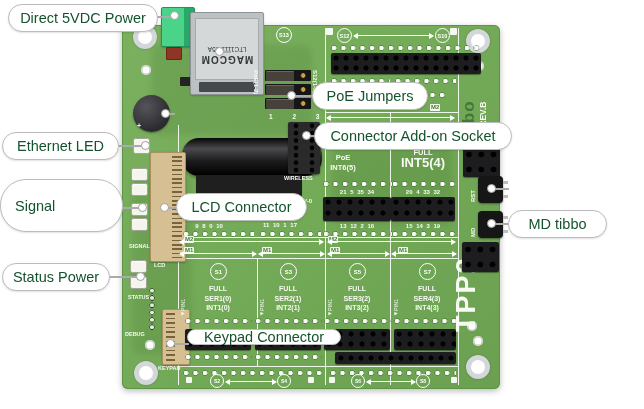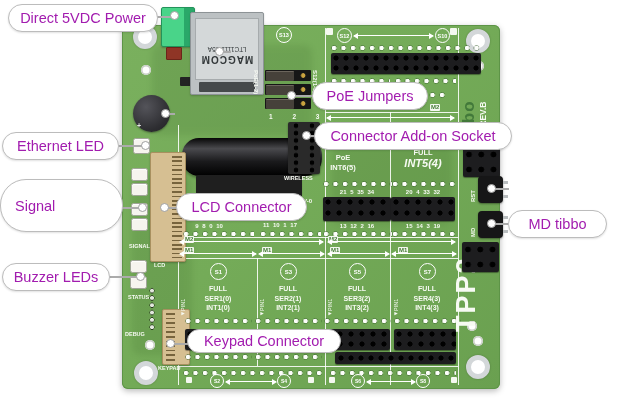--- a/index.html
+++ b/index.html
@@ -38,21 +38,21 @@
   
   .mh{position:absolute;width:24px;height:24px;border-radius:50%;background:#fff;
       border:5px solid #d3d7d9;box-sizing:border-box;box-shadow:0 0 2px rgba(0,0,0,.25);}
   .via{position:absolute;width:10px;height:10px;border-radius:50%;background:#fff;
        box-shadow:inset 0 0 0 1.5px #c8cdc6;}
   
   .led{position:absolute;width:15px;height:11px;background:#f6f4ee;border:1px solid #a0a597;
        border-radius:2.5px;box-shadow:inset 0 1px 1px #fff;}
   
   .pill{position:absolute;background:#fff;border:1.5px solid #bcbcbc;border-radius:16px;
-        display:flex;align-items:center;justify-content:center;color:#a21caf;font-size:14.5px;
+        display:flex;align-items:center;justify-content:center;color:#14532d;font-size:14.5px;
         white-space:nowrap;box-shadow:0 1px 2px rgba(0,0,0,.12);z-index:30;box-sizing:border-box;}
   .lead{position:absolute;height:1.5px;background:#ababab;z-index:20;}
   .ldot{position:absolute;width:9px;height:9px;border-radius:50%;background:#fff;
         border:1.5px solid #9f9f9f;box-sizing:border-box;z-index:21;}
 </style>
 </head>
 <body>
 
 <div id="stage">
 
@@ -171,21 +171,21 @@
       <div class="silk" style="position:static;font-size:7.5px;line-height:10px;">INT6(5)</div>
     </div>
     <div class="rw" style="left:200px;top:155px;width:70px;"></div>
     <div class="silk" style="left:200px;top:164px;width:70px;text-align:center;font-size:6px;word-spacing:2px;">21 5 35 34</div>
     <div class="hdr" style="left:201px;top:172px;width:68px;height:24px;background-size:11px 11px;"></div>
     <div class="silk" style="left:200px;top:198px;width:70px;text-align:center;font-size:6px;word-spacing:2px;">13 12 2 16</div>
     <div class="rw" style="left:200px;top:205px;width:70px;"></div>
 
     <div style="position:absolute;left:266px;top:123px;width:70px;text-align:center;">
       <div class="silk" style="position:static;font-size:7.5px;line-height:10px;">FULL</div>
-      <div class="silk" style="position:static;font-size:11px;line-height:10px;font-style:italic;">INT5(4)</div>
+      <div class="silk" style="position:static;font-size:13px;line-height:10px;">INT5(4)</div>
     </div>
     <div class="rw" style="left:269px;top:155px;width:64px;"></div>
     <div class="silk" style="left:268px;top:164px;width:66px;text-align:center;font-size:6px;word-spacing:2px;">20 4 33 32</div>
     <div class="hdr" style="left:269px;top:172px;width:64px;height:24px;background-size:11px 11px;"></div>
     <div class="silk" style="left:268px;top:198px;width:66px;text-align:center;font-size:6px;word-spacing:2px;">15 14 3 19</div>
     <div class="rw" style="left:269px;top:205px;width:64px;"></div>
 
     <div class="silk" style="left:63px;top:198px;width:48px;text-align:center;font-size:6px;word-spacing:2px;">9 8 0 10</div>
     <div class="silk" style="left:130px;top:197px;width:56px;text-align:center;font-size:6px;word-spacing:2px;">11 10 1 17</div>
     <div class="rw" style="left:60px;top:205px;width:72px;"></div>
@@ -323,17 +323,17 @@
   <div class="pill" style="left:8px;top:4px;width:150px;height:28px;">Direct 5VDC Power</div>
   <div class="pill" style="left:312px;top:82px;width:116px;height:28px;">PoE Jumpers</div>
   <div class="pill" style="left:314px;top:122px;width:198px;height:28px;">Connector Add-on Socket</div>
   <div class="pill" style="left:2px;top:132px;width:117px;height:28px;">Ethernet LED</div>
   <div class="pill" style="left:0px;top:179px;width:123px;height:53px;border-radius:26px;justify-content:flex-start;padding-left:14px;">
     <div>
       <div>Signal</div>
     </div>
   </div>
   <div class="pill" style="left:176px;top:193px;width:131px;height:28px;">LCD Connector</div>
-  <div class="pill" style="left:2px;top:263px;width:108px;height:28px;">Buzzer LEDs</div>
-  <div class="pill" style="left:187px;top:329px;width:154px;height:24px;text-align:center;">Keypad Connector</div>
+  <div class="pill" style="left:2px;top:263px;width:108px;height:28px;">Status Power</div>
+  <div class="pill" style="left:187px;top:329px;width:154px;height:16px;text-align:center;">Keypad Connector</div>
   <div class="pill" style="left:508px;top:210px;width:99px;height:28px;">MD tibbo</div>
 
 </div>
 
 </body></html>

